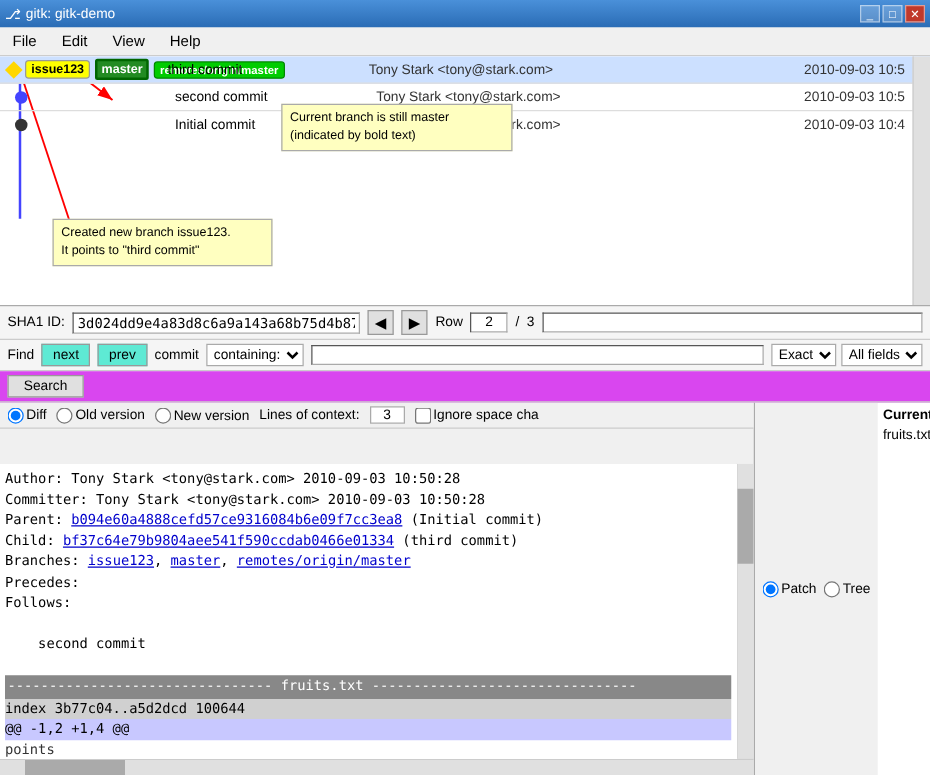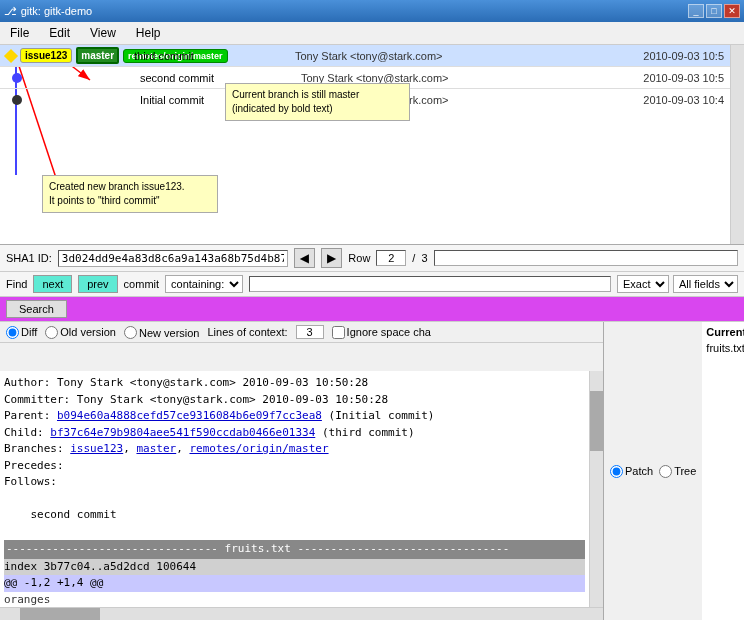--- a/index.html
+++ b/index.html
@@ -469,21 +469,21 @@
           <div>Child:  <span class="link-text">bf37c64e79b9804aee541f590ccdab0466e01334</span> (third commit)</div>
           <div>Branches: <span class="link-text">issue123</span>, <span class="link-text">master</span>, <span class="link-text">remotes/origin/master</span></div>
           <div>Precedes:</div>
           <div>Follows:</div>
           <div>&nbsp;</div>
           <div>&nbsp;&nbsp;&nbsp;&nbsp;second commit</div>
           <div>&nbsp;</div>
           <div style="background:#888;color:white;padding:1px 2px;">-------------------------------- fruits.txt --------------------------------</div>
           <div style="background:#d0d0d0;">index 3b77c04..a5d2dcd 100644</div>
           <div style="background:#c8c8ff;">@@ -1,2 +1,4 @@</div>
-          <div class="normal"> oranges</div>
+          <div class="normal"> points</div>
           <div class="added">+pears</div>
           <div class="normal"> oranges</div>
 
         </div>
         <div class="diff-scrollbar">
           <div class="diff-scroll-thumb"></div>
         </div>
       </div>
 
       <div class="diff-bottom-scroll">

